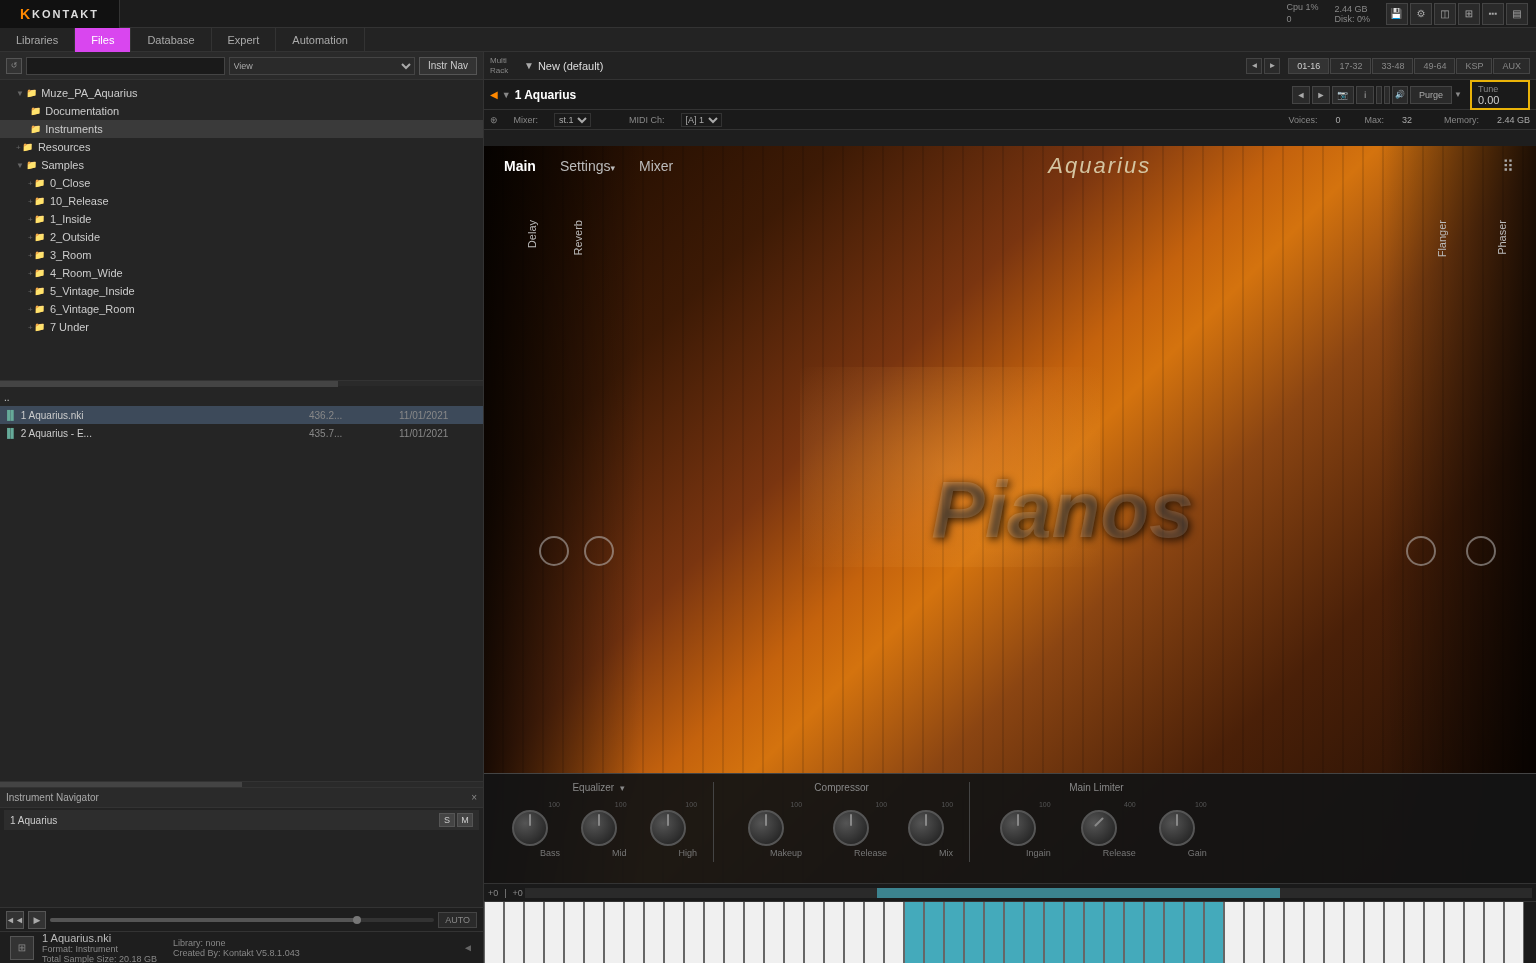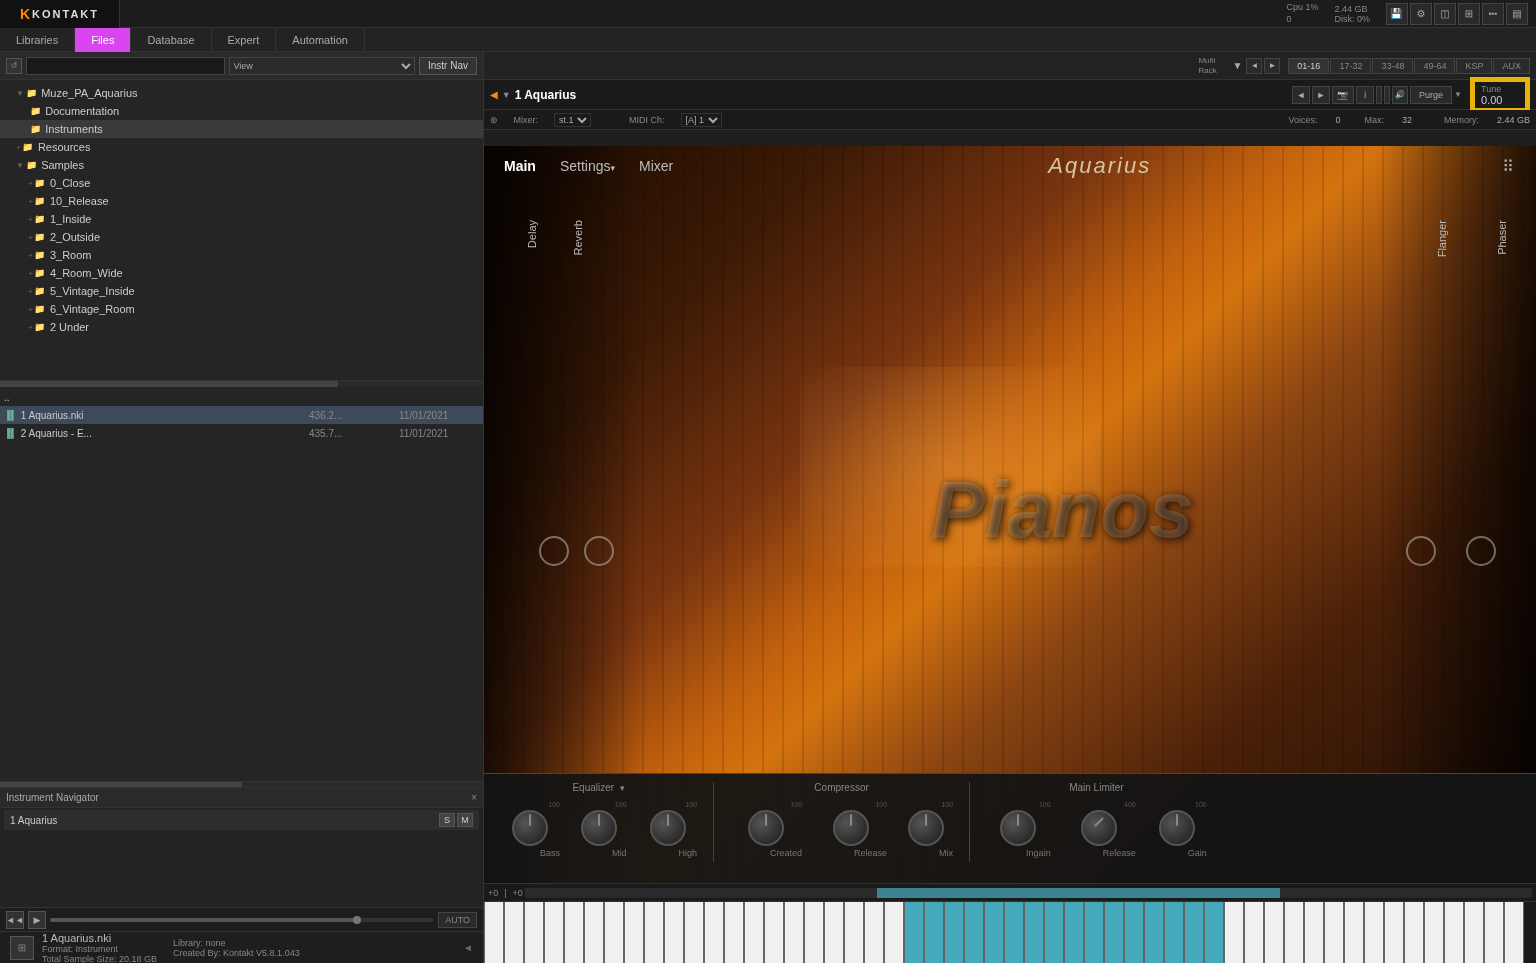--- a/index.html
+++ b/index.html
@@ -71,21 +71,21 @@
     .auto-btn { height: 16px; background: #2a2a2a; border: 1px solid #444; color: #888; padding: 0 6px; font-size: 9px; cursor: pointer; }
 
     
     .status-bar { height: 32px; background: #1e1e1e; border-top: 1px solid #333; display: flex; align-items: center; padding: 0 10px; font-size: 10px; color: #888; }
     .status-icon { width: 24px; height: 24px; background: #333; border: 1px solid #555; display: flex; align-items: center; justify-content: center; margin-right: 8px; color: #888; font-size: 10px; }
 
     
     .right-panel { flex: 1; display: flex; flex-direction: column; background: #1e1e1e; }
 
     
-    .rack-header { height: 28px; background: #222; display: flex; align-items: center; padding: 0 6px; border-bottom: 1px solid #333; justify-content: flex-end; }
+    .rack-header { height: 28px; background: #222; display: flex; align-items: center; padding: 0 6px; border-bottom: 1px solid #333; }
     .rack-nav-btns { display: flex; gap: 2px; }
     .rack-nav-btn { width: 16px; height: 16px; background: #2a2a2a; border: 1px solid #444; color: #aaa; font-size: 8px; cursor: pointer; display: flex; align-items: center; justify-content: center; }
     .rack-sections { display: flex; gap: 1px; margin-left: 8px; }
     .rack-section { padding: 2px 8px; background: #2a2a2a; border: 1px solid #444; font-size: 9px; color: #888; cursor: pointer; }
     .rack-section.active { background: #333; color: #ccc; }
 
     
     .instrument-header { height: 30px; background: #1a1a1a; display: flex; align-items: center; padding: 0 6px; border-bottom: 1px solid #333; }
     .inst-btn { width: 18px; height: 18px; background: #2a2a2a; border: 1px solid #444; color: #aaa; font-size: 9px; cursor: pointer; display: flex; align-items: center; justify-content: center; }
     .inst-camera { width: 22px; height: 18px; }
@@ -248,21 +248,21 @@
         <span>5_Vintage_Inside</span>
       </div>
       <div class="tree-item tree-indent-2">
         <span class="expand-icon">+</span>
         <span class="folder-icon">📁</span>
         <span>6_Vintage_Room</span>
       </div>
       <div class="tree-item tree-indent-2">
         <span class="expand-icon">+</span>
         <span class="folder-icon">📁</span>
-        <span>2 Under</span>
+        <span>7 Under</span>
       </div>
     </div>
 
     <div style="height:6px;background:#2a2a2a;border-top:1px solid #333;">
       <div style="height:6px;background:#444;width:70%;"></div>
     </div>
 
 
     <div class="file-list">
       <div class="file-row">
@@ -333,20 +333,21 @@
   </div>
 
   <div class="right-panel">
 
     <div class="rack-header">
       <div style="font-size:8px;color:#888;line-height:1.2;width:30px;">
         <div>Multi</div>
         <div>Rack</div>
       </div>
       <span style="color:#aaa;font-size:10px;margin:0 4px;">▼</span>
+      <span style="font-size:11px;color:#ddd;flex:1;">New (default)</span>
       <div class="rack-nav-btns">
         <div class="rack-nav-btn">◄</div>
         <div class="rack-nav-btn">►</div>
       </div>
       <div class="rack-sections">
         <div class="rack-section active">01-16</div>
         <div class="rack-section">17-32</div>
         <div class="rack-section">33-48</div>
         <div class="rack-section">49-64</div>
         <div class="rack-section">KSP</div>
@@ -363,21 +364,21 @@
         <div class="inst-btn">►</div>
         <div class="inst-btn inst-camera">📷</div>
         <div class="inst-btn" style="width:18px;">ℹ</div>
         <div style="width:6px;height:18px;background:#2a2a2a;border:1px solid #444;"></div>
         <div style="width:6px;height:18px;background:#2a2a2a;border:1px solid #444;"></div>
         <div style="width:16px;height:18px;background:#2a2a2a;border:1px solid #444;font-size:8px;display:flex;align-items:center;justify-content:center;color:#888;cursor:pointer;">🔊</div>
         <button class="purge-btn">Purge</button>
         <span style="color:#888;font-size:8px;cursor:pointer;">▼</span>
       </div>
 
-      <div style="margin-left:8px;padding:2px 6px;background:#1a1a1a;border:5px solid #eab308;min-width:60px;">
+      <div style="margin-left:8px;padding:2px 6px;background:#1a1a1a;border:2px solid #eab308;min-width:60px;">
         <div style="font-size:9px;color:#888;">Tune</div>
         <div style="font-size:11px;color:#ccc;">0.00</div>
       </div>
     </div>
 
     <div class="inst-info">
       <span style="color:#888;">⊛</span>
       <span>Mixer:</span>
       <select style="background:#1a1a1a;border:1px solid #333;color:#aaa;font-size:9px;height:14px;">
         <option>st.1</option>
@@ -485,21 +486,21 @@
           <div class="mixer-section">
             <div class="mixer-section-title">
               <span>Compressor</span>
             </div>
             <div class="mixer-knobs">
               <div class="knob-group">
                 <div style="font-size:7px;color:#555;align-self:flex-end;">100</div>
                 <div class="mixer-knob">
                   <div class="knob-indicator"></div>
                 </div>
-                <div class="knob-label">Created</div>
+                <div class="knob-label">Makeup</div>
               </div>
               <div class="knob-group">
                 <div style="font-size:7px;color:#555;align-self:flex-end;">100</div>
                 <div class="mixer-knob">
                   <div class="knob-indicator"></div>
                 </div>
                 <div class="knob-label">Release</div>
               </div>
               <div class="knob-group">
                 <div style="font-size:7px;color:#555;align-self:flex-end;">100</div>

